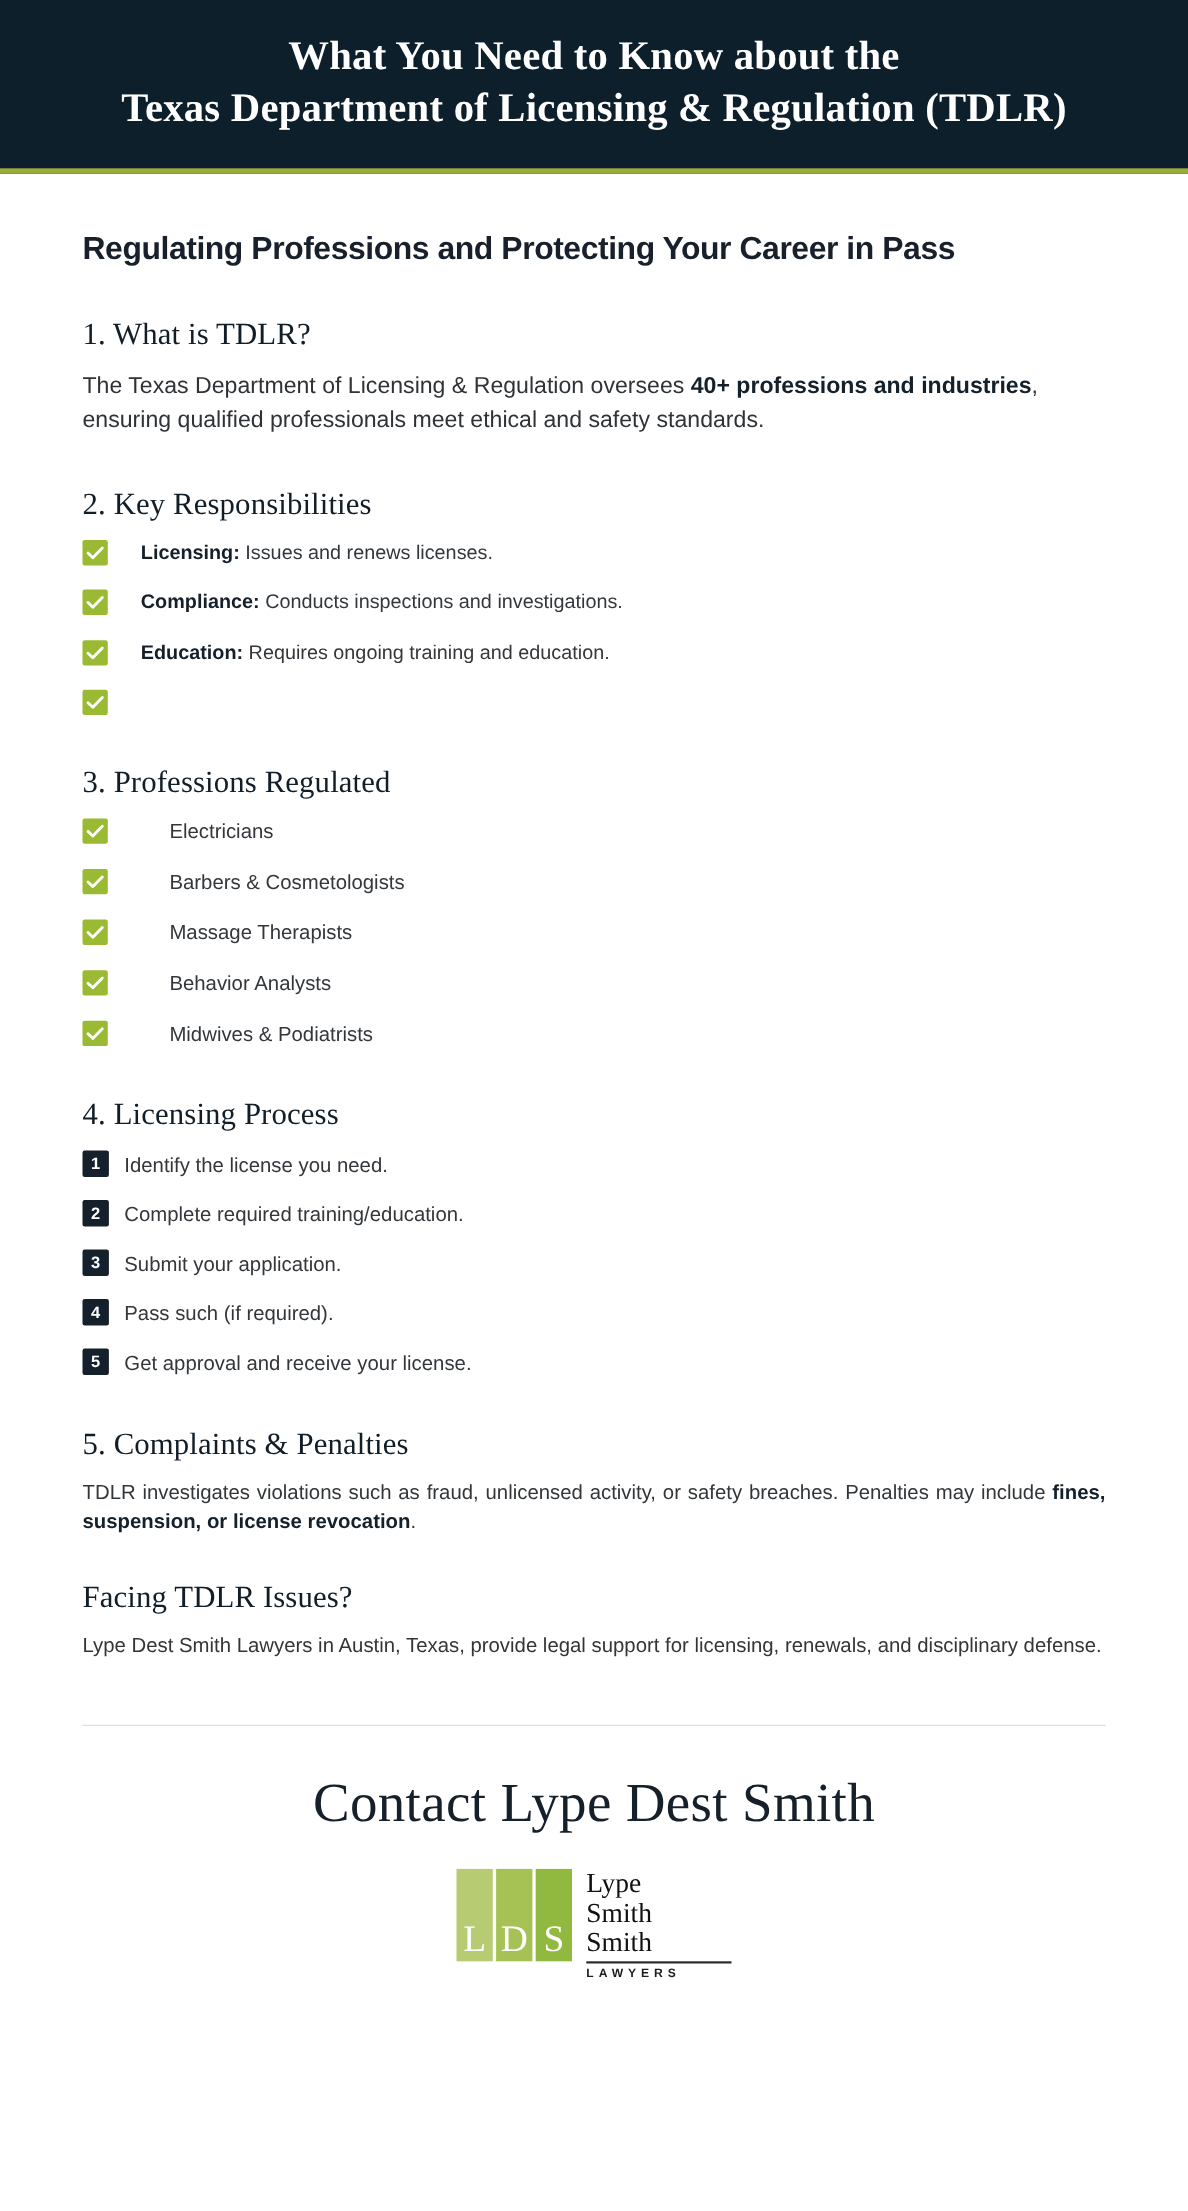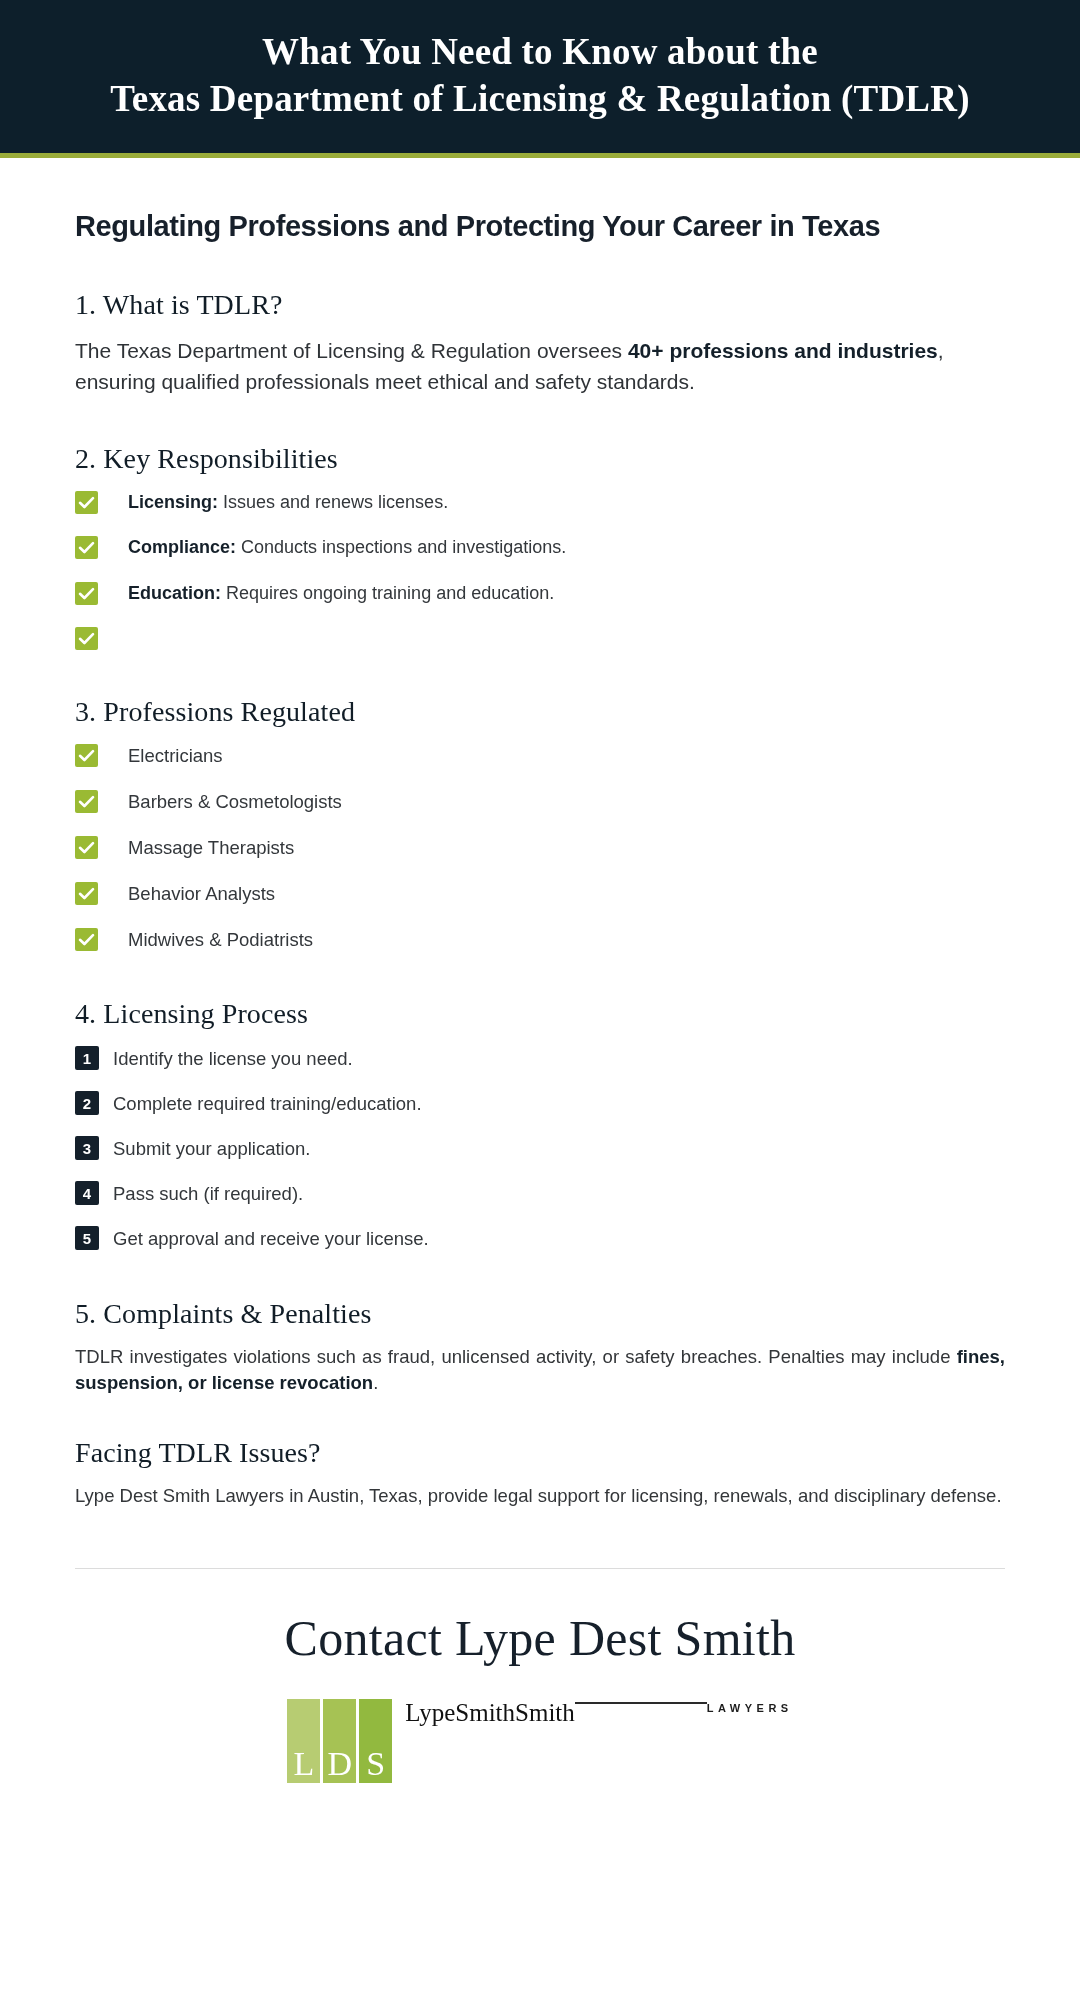--- a/index.html
+++ b/index.html
@@ -107,21 +107,21 @@
     font-size: 18px;
     line-height: 1.3;
     color: #33373b;
     padding-top: 2px;
   }
   .check-label b {
     font-weight: 700;
     color: #15202a;
   }
 
-  .check-item.plain .check-label { font-size: 18.5px; }
+  .check-item.plain .check-label { font-size: 18.5px; margin-left: 26px; }
 
   
   .step-list { margin-top: 10px; }
 
   .step-item {
     display: flex;
     align-items: flex-start;
     gap: 14px;
     margin-bottom: 18px;
   }
@@ -198,21 +198,21 @@
   .logo-bar span {
     font-family: "Liberation Serif", serif;
     color: #ffffff;
     font-size: 34px;
     line-height: 1;
     padding-bottom: 2px;
     font-weight: 400;
   }
   .logo-text {
     display: flex;
-    flex-direction: row;
+    flex-direction: column;
     justify-content: flex-start;
     padding-top: 0px;
   }
   .logo-word {
     font-family: "Liberation Serif", serif;
     font-size: 25px;
     line-height: 1.08;
     color: #111111;
   }
   .logo-rule {
@@ -236,21 +236,21 @@
 
   <div class="header">
     <div class="header-title">
       <span class="header-line">What You Need to Know about the</span>
       <span class="header-line">Texas Department of Licensing &amp; Regulation (TDLR)</span>
     </div>
   </div>
 
   <div class="content">
 
-    <div class="subtitle">Regulating Professions and Protecting Your Career in Texas</div>
+    <div class="subtitle">Regulating Professions and Protecting Your Career in Pass</div>
 
     <div class="section">
       <div class="section-heading">1. What is TDLR?</div>
       <p class="body-text"><span>The Texas Department of Licensing &amp; Regulation oversees </span><b>40+ professions and industries</b><span>, ensuring qualified professionals meet ethical and safety standards.</span></p>
     </div>
 
     <div class="section">
       <div class="section-heading">2. Key Responsibilities</div>
       <div class="check-list">
 

